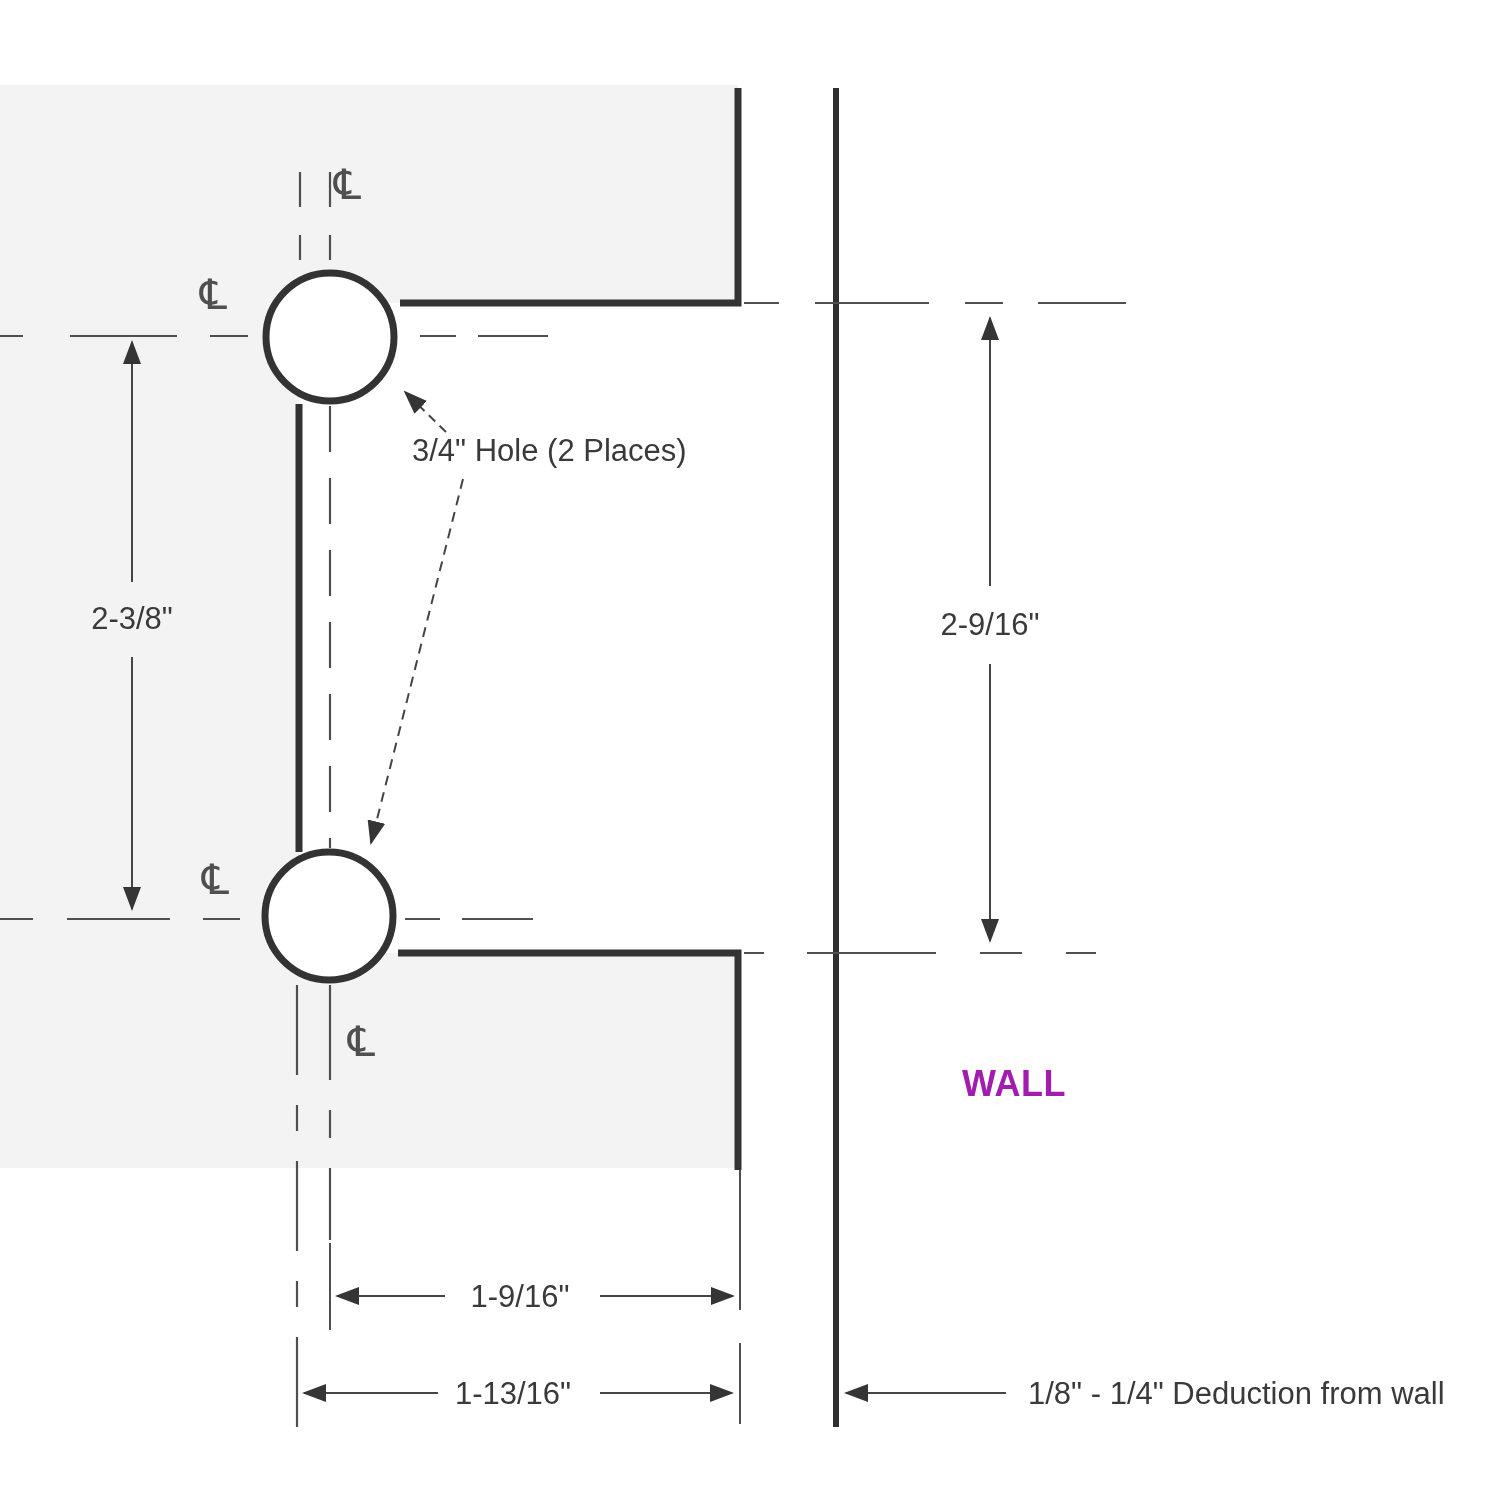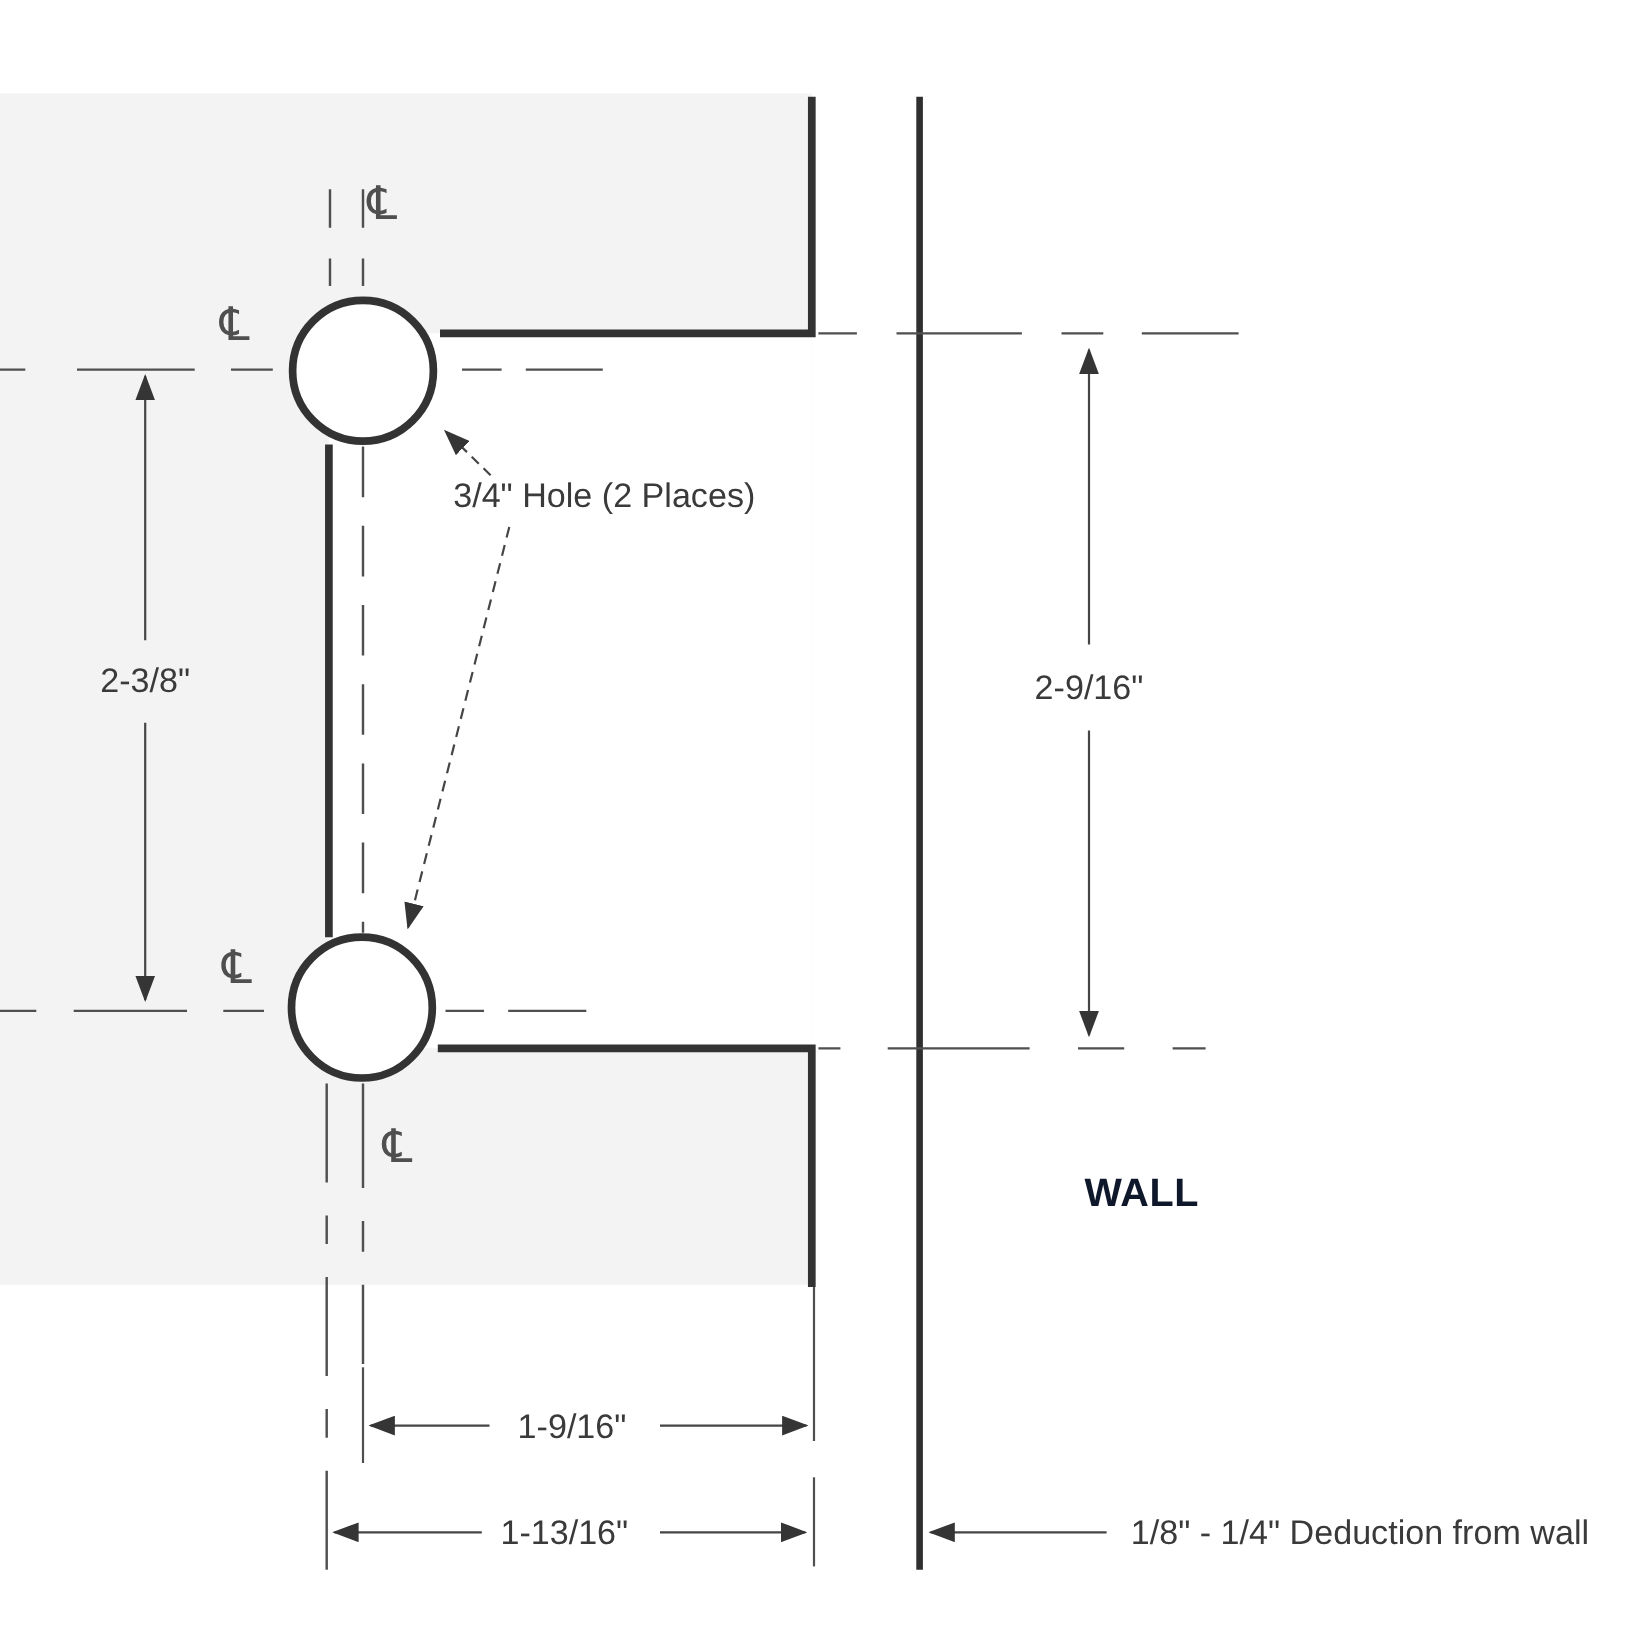--- a/index.html
+++ b/index.html
@@ -15,23 +15,22 @@
     position:absolute;
     font-size:31px;
     color:#3a3a3a;
     white-space:nowrap;
     line-height:1.15;
   }
   .lbl.center{text-align:center;}
   .wall-lbl{
     font-size:36px;
     font-weight:bold;
-    color:#0f172a;
+    color:#a21caf;
     letter-spacing:0.5px;
-    margin-left:24px;
   }
   .cl{
     position:absolute;
     font-family:"DejaVu Sans", "DejaVu Serif", sans-serif;
     font-size:42px;
     line-height:1;
     color:#4f4f4f;
     white-space:nowrap;
   }
 </style>

